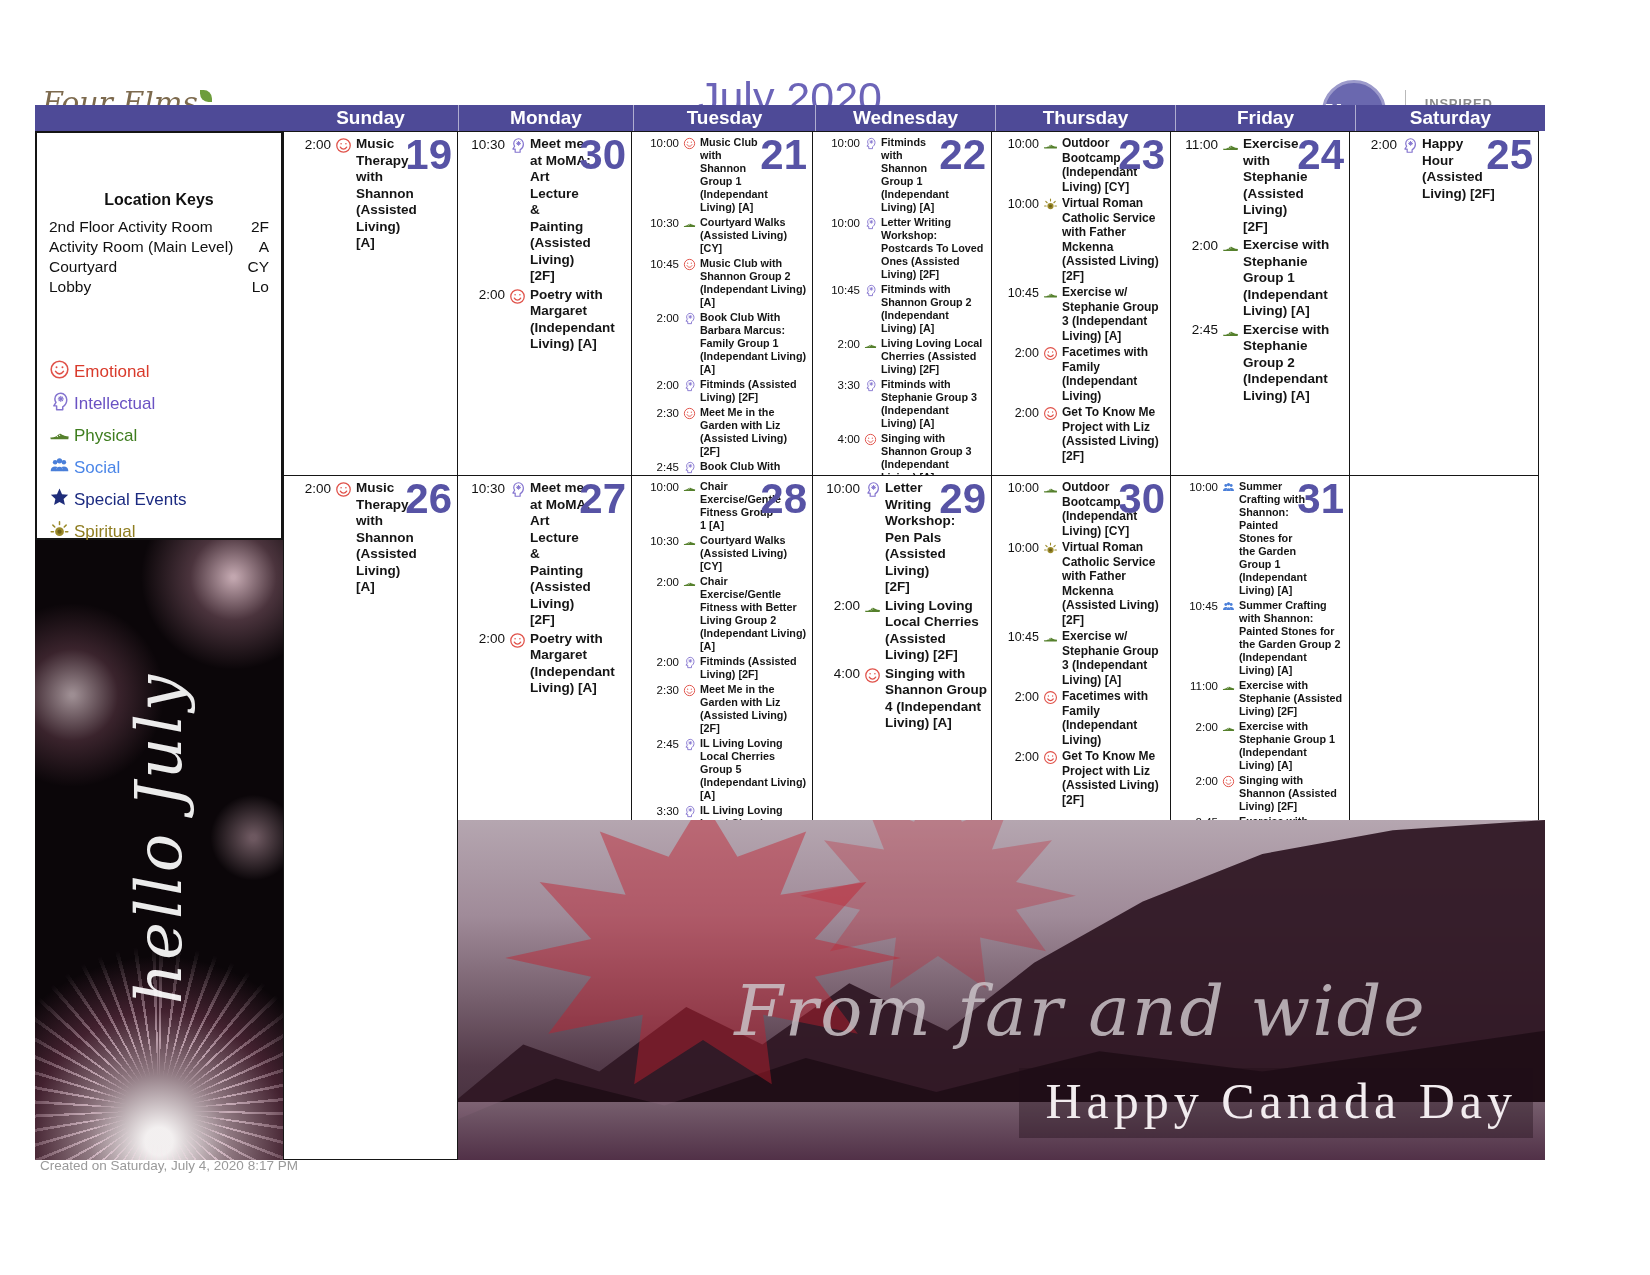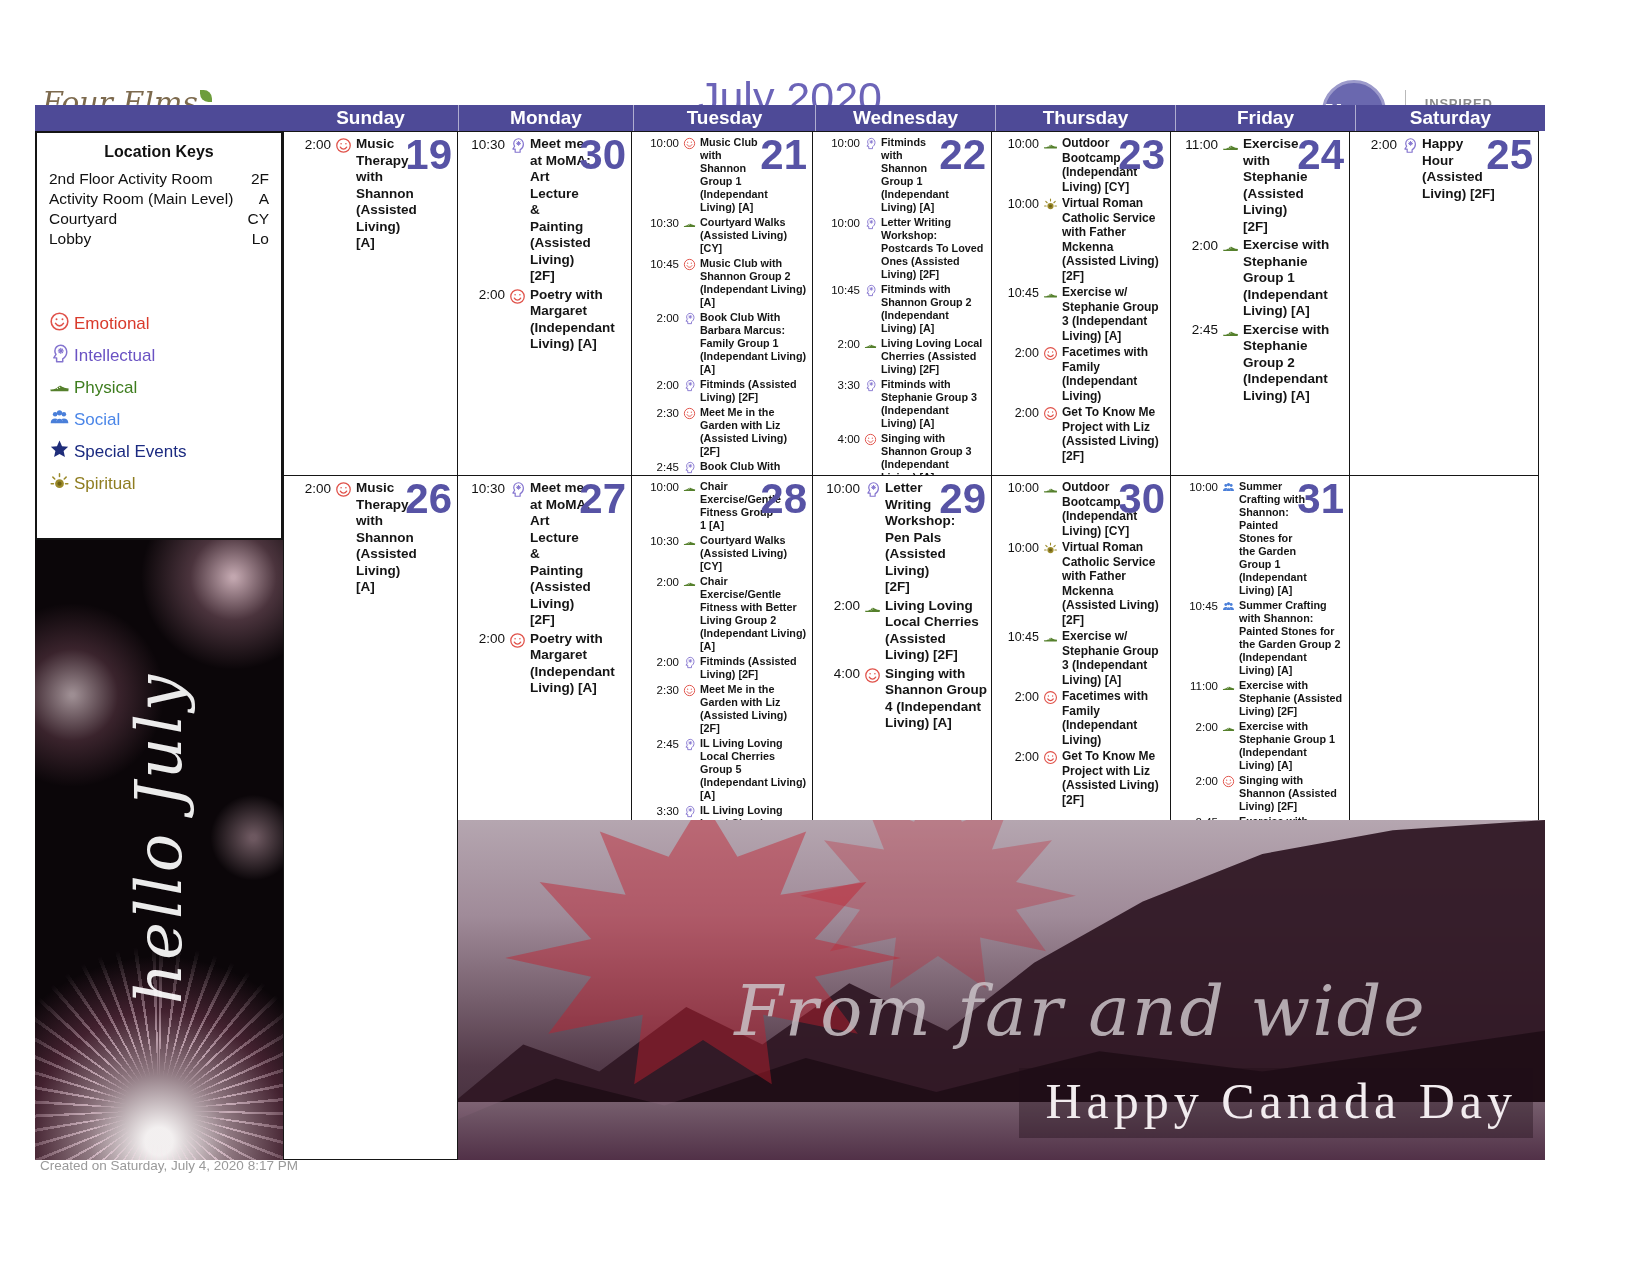--- a/index.html
+++ b/index.html
@@ -22,21 +22,21 @@
 
   
   .dow-bar{position:absolute;left:35px;top:105px;width:1510px;height:26px;background:#4e4a97;display:flex;}
   .dh-spacer{width:248px;flex:none;}
   .dh{flex:none;color:#fff;font-weight:700;font-size:19px;text-align:center;line-height:26px;border-left:1px solid rgba(255,255,255,.55);box-sizing:border-box;}
   .dh:nth-child(2){border-left:none;}
   .w0{width:175px}.w1{width:175px}.w2{width:182px}.w3{width:180px}.w4{width:180px}.w5{width:180px}.w6{width:190px}
 
   
   .sidebar-box{position:absolute;left:35px;top:131px;width:248px;height:409px;border:2px solid #141414;box-sizing:border-box;background:#fff;padding:10px 12px;}
-  .lk-title{text-align:center;font-weight:700;font-size:16px;margin-bottom:8px;color:#111;}
+  .lk-title{text-align:center;font-weight:700;font-size:16px;margin-top:48px;margin-bottom:8px;color:#111;}
   .lk-row{display:flex;justify-content:space-between;font-size:15.5px;line-height:20px;color:#111;}
   .legend{margin-top:62px;}
   .legend-row{display:flex;align-items:center;gap:4px;margin:7px 0;}
   .legend-row svg{width:21px;height:21px;flex:none;}
   .legend-label{font-size:17px;font-weight:400;}
 
   
   .week-row{position:absolute;left:283px;width:1262px;height:345px;display:flex;}
   .week-1{top:131px;} .week-2{top:476px;}
   .cell{flex:none;border:1px solid #161616;box-sizing:border-box;margin-left:-1px;position:relative;background:#fff;padding:4px 4px 4px 5px;overflow:hidden;}

